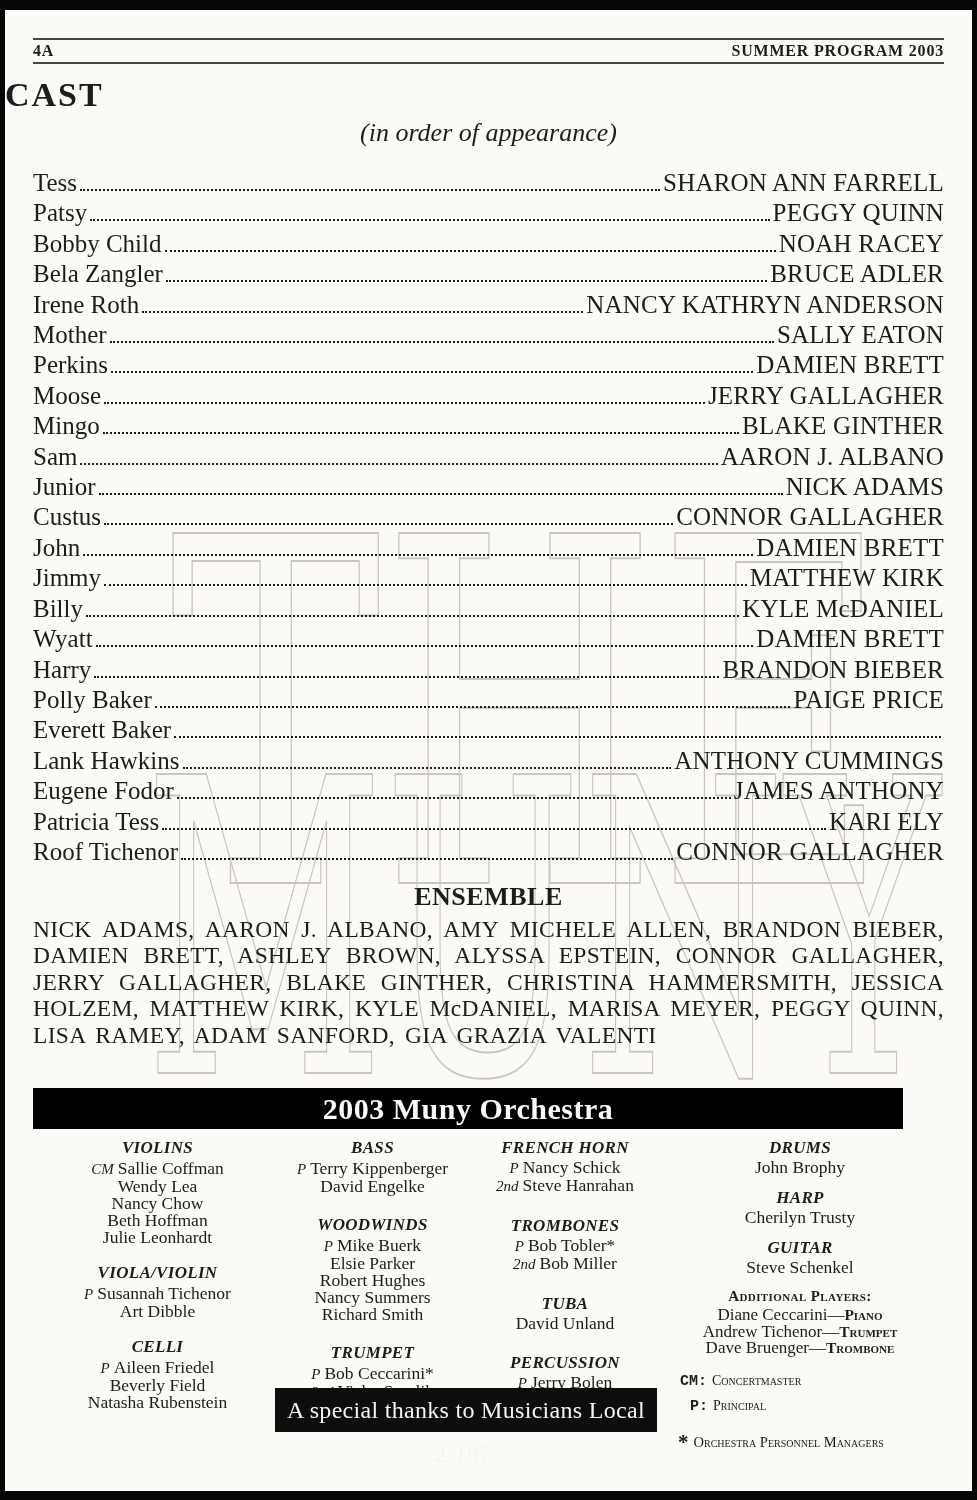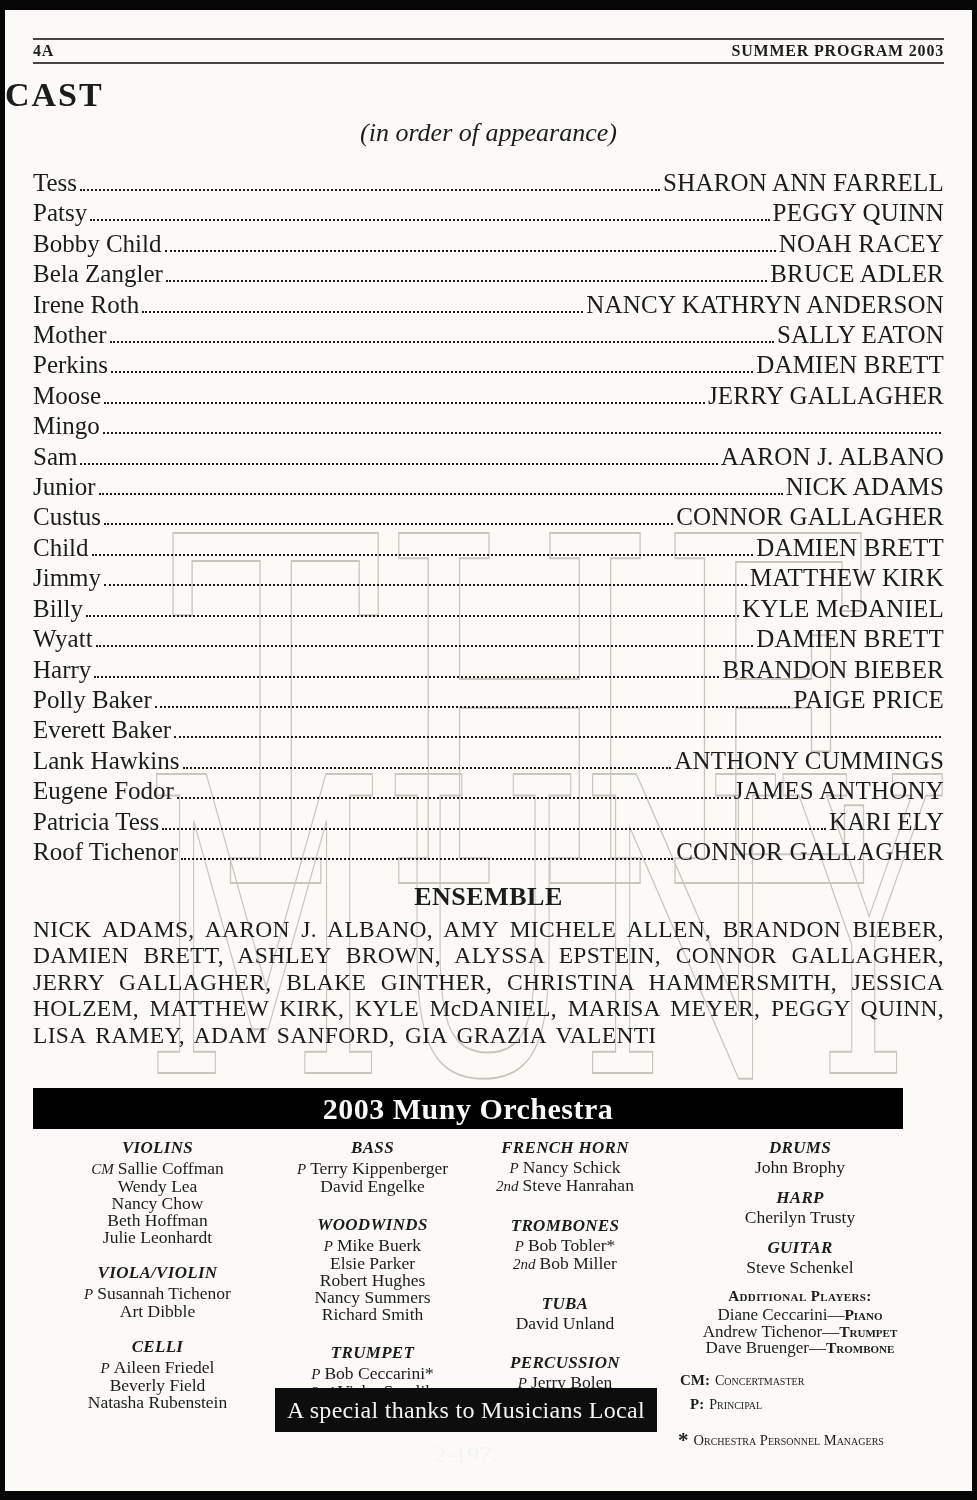--- a/index.html
+++ b/index.html
@@ -62,21 +62,21 @@
   .c3 .sec{ margin-bottom:21px; }
   .c4 .sec{ margin-bottom:12px; }
   .c3 .sec h3, .c4 .sec h3{ margin-bottom:1px; }
   .addl-title{ font-size:15px; font-weight:bold; font-variant:small-caps;
     letter-spacing:0.4px; margin-bottom:2px; }
   .addl .entry{ font-size:17px; line-height:16.5px; }
   .instr{ font-variant:small-caps; font-weight:bold; font-size:15.5px; }
   .legend{ text-align:left; padding-left:20px; margin-top:14px; }
   .legend-line{ margin-bottom:6px; }
   .legend-line.indent{ padding-left:10px; }
-  .legend-key{ font-weight:bold; font-size:15px; margin-right:5px; }
+  .legend-key{ font-weight:bold; font-size:15px; margin-right:5px;font-family:Liberation Mono, monospace; }
   .legend-val{ font-variant:small-caps; font-size:14px; }
   .footnote{ text-align:left; padding-left:18px; margin-top:15px; }
   .fn-star{ font-size:21px; font-weight:bold; margin-right:5px; vertical-align:-2px; }
   .fn-text{ font-variant:small-caps; font-size:14.5px; }
   
   .thanks{
     position:absolute; top:1378px; left:270px; width:382px; height:44px;
     background:#0d0d0d; color:#f4f4f4; text-align:center; line-height:44px;
     font-size:24px; letter-spacing:0.3px;
   }
@@ -136,38 +136,39 @@
           <span class="actor">DAMIEN BRETT</span>
         </div>
       <div class="cast-row">
           <span class="role">Moose</span>
           <span class="leader"></span>
           <span class="actor">JERRY GALLAGHER</span>
         </div>
       <div class="cast-row">
           <span class="role">Mingo</span>
           <span class="leader"></span>
+          <span class="actor">BLAKE GINTHER</span>
         </div>
       <div class="cast-row">
           <span class="role">Sam</span>
           <span class="leader"></span>
           <span class="actor">AARON J. ALBANO</span>
         </div>
       <div class="cast-row">
           <span class="role">Junior</span>
           <span class="leader"></span>
           <span class="actor">NICK ADAMS</span>
         </div>
       <div class="cast-row">
           <span class="role">Custus</span>
           <span class="leader"></span>
           <span class="actor">CONNOR GALLAGHER</span>
         </div>
       <div class="cast-row">
-          <span class="role">Child</span>
+          <span class="role">John</span>
           <span class="leader"></span>
           <span class="actor">DAMIEN BRETT</span>
         </div>
       <div class="cast-row">
           <span class="role">Jimmy</span>
           <span class="leader"></span>
           <span class="actor">MATTHEW KIRK</span>
         </div>
       <div class="cast-row">
           <span class="role">Billy</span>

